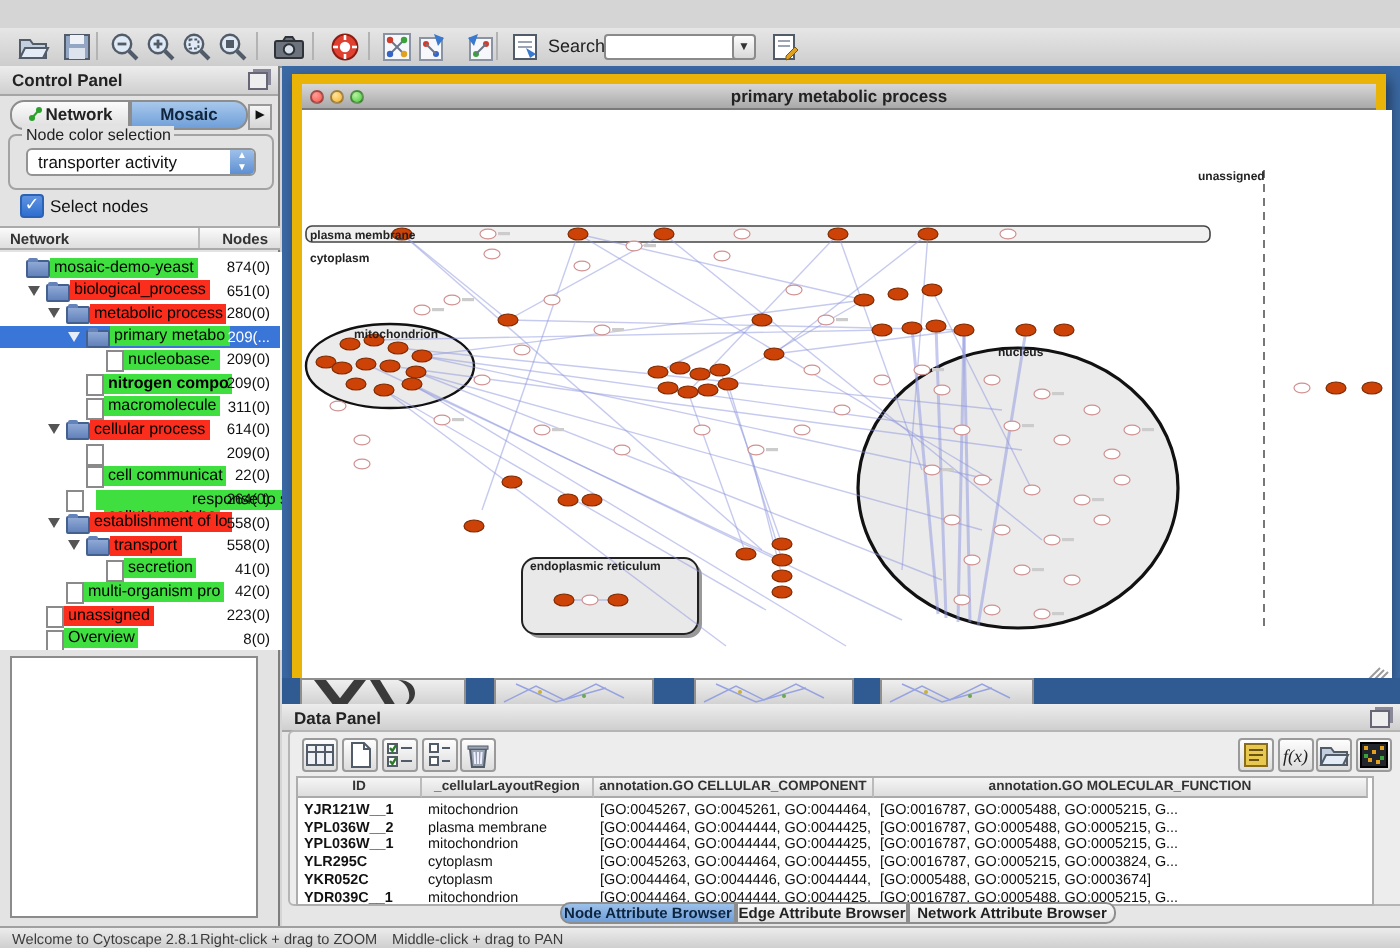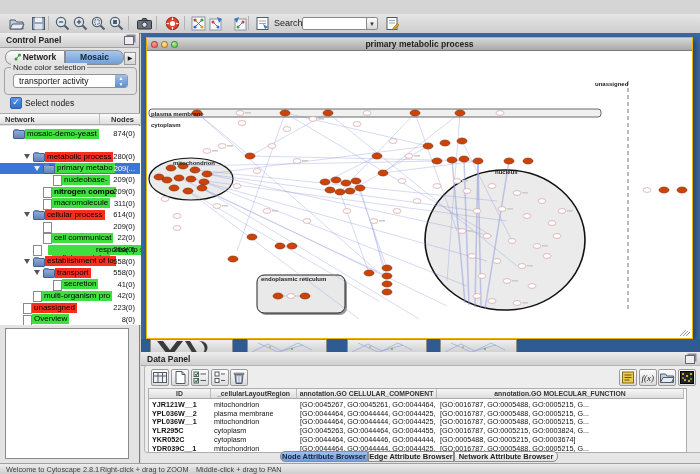--- a/index.html
+++ b/index.html
@@ -71,21 +71,21 @@
   .chip{position:absolute;top:0.5px;height:10px;font-size:8px;line-height:10px;color:#000;
     padding:0 2px;white-space:nowrap;overflow:hidden;max-width:76px;}
   .chip.green{background:#3fdf3f;}
   .chip.red{background:#fb2e1e;}
   .tcount{position:absolute;right:5px;top:1px;font-size:7.5px;color:#111;}
   .trow.sel .tcount{color:#fff;}
   .birdseye{position:absolute;left:5px;top:295px;width:122px;height:129px;background:#fff;border:1px solid #8b8b8b;}
   
   .mdi{position:absolute;left:141px;top:33px;width:559px;height:319px;background:#3a68a2;}
   .iframe{position:absolute;left:5px;top:4px;width:547px;height:302px;background:#fff;
-    border:1px solid #eab308;box-sizing:border-box;box-shadow:2px 3px 6px rgba(0,0,0,.45);}
+    border:5px solid #eab308;box-sizing:border-box;box-shadow:2px 3px 6px rgba(0,0,0,.45);}
   .if-title{position:absolute;left:0;top:0;width:100%;height:13px;
     background:linear-gradient(#d7d7d7,#a9a9a9);border-bottom:1px solid #7a7a7a;box-sizing:border-box;}
   .if-title .lights{top:3px;left:4px;gap:3px;}
   .if-title .light{width:7px;height:7px;}
   .if-title .t{position:absolute;left:0;right:0;top:1px;text-align:center;font-size:8.5px;font-weight:bold;color:#222;}
   #canvas{position:absolute;left:0;top:13px;}
   .strip{position:absolute;left:0;top:306px;width:559px;height:13px;background:#2f5a92;}
   .frag{position:absolute;top:0;height:13px;background:linear-gradient(#efefef,#d2d2d2);
     border:1px solid #8f8f8f;border-bottom:0;box-sizing:border-box;overflow:hidden;}
   
@@ -269,20 +269,26 @@
     <div class="treehead">
       <span class="c1">Network</span>
       <span class="cd"></span>
       <span class="c2">Nodes</span>
     </div>
     <div id="tree">
         <div class="trow" style="top: 2px;">
           <span class="fold" style="left: 13px;"></span>
           <span class="chip green" style="left: 25px;">mosaic-demo-yeast</span>
           <span class="tcount">874(0)</span>
+        </div>
+        <div class="trow" style="top: 13.6px;">
+          <span class="tri" style="left: 14px;"></span>
+          <span class="fold" style="left: 23px;"></span>
+          <span class="chip red" style="left: 35px;">biological_process</span>
+          <span class="tcount">651(0)</span>
         </div>
         <div class="trow" style="top: 25.2px;">
           <span class="tri" style="left: 24px;"></span>
           <span class="fold" style="left: 33px;"></span>
           <span class="chip red" style="left: 45px;">metabolic process</span>
           <span class="tcount">280(0)</span>
         </div>
         <div class="trow sel" style="top: 36.8px;">
           <span class="tri" style="left: 34px;"></span>
           <span class="fold" style="left: 43px;"></span>

